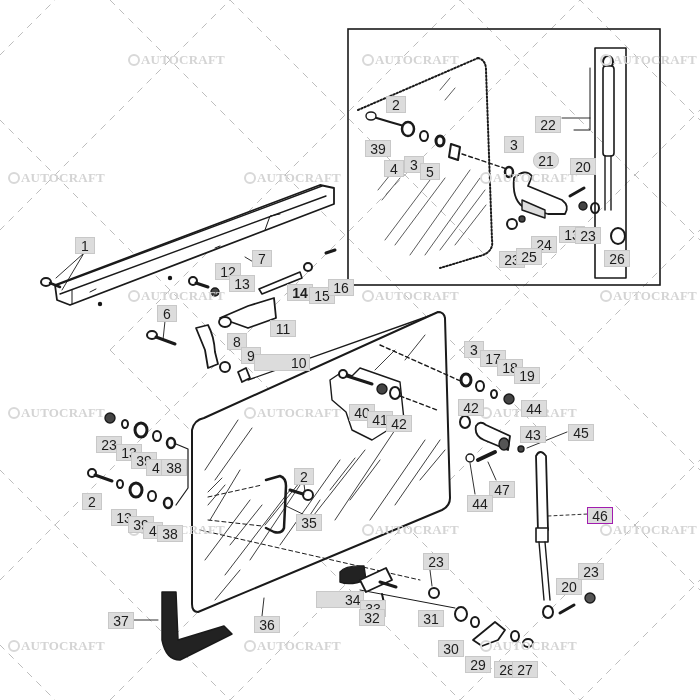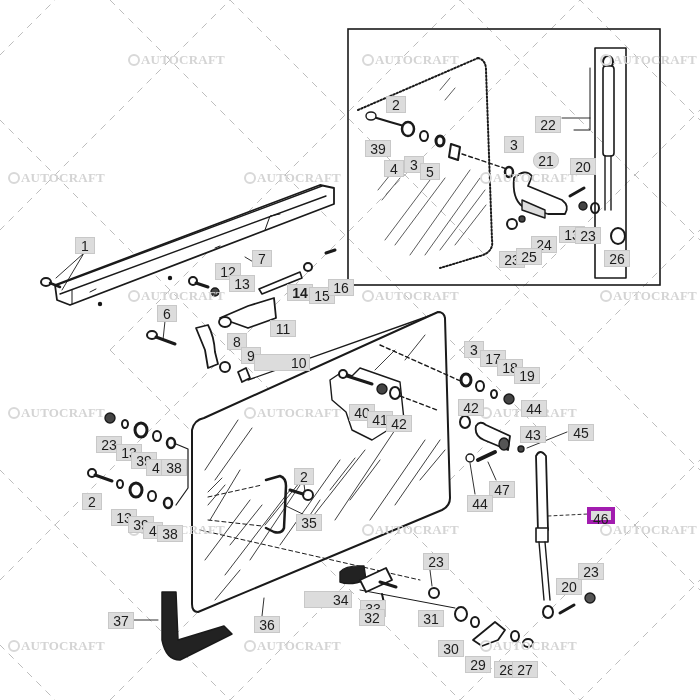--- a/index.html
+++ b/index.html
@@ -1,21 +1,21 @@
 <!DOCTYPE html>
 <html><head>
 <meta charset="utf-8">
 <style>
   html,body{margin:0;padding:0;background:#ffffff;}
   #stage{position:relative;width:700px;height:700px;overflow:hidden;background:#ffffff;font-family:"Liberation Sans",sans-serif;}
   #art{position:absolute;left:0;top:0;width:700px;height:700px;}
   .wm{position:absolute;font-family:"Liberation Serif",serif;font-weight:bold;font-size:13px;color:#d4d4d4;letter-spacing:0.2px;white-space:nowrap;display:flex;align-items:center;}
   .wm .ring{display:inline-block;width:12px;height:12px;border:2px solid #d8d8d8;border-radius:50%;margin-right:1px;box-sizing:border-box;}
   .lbl{position:absolute;height:17px;min-width:20px;padding:0 2px;box-sizing:border-box;background:#dcdcdc;border:1px solid #c8c8c8;color:#1e1e1e;font-size:14px;line-height:16px;text-align:center;cursor:pointer;}
-  .lbl.sel{border:4px solid #a21caf;}
+  .lbl.sel{border:1px solid #a21caf;}
   .lbl.w{min-width:26px;}
 </style>
 </head>
 <body>
 
 <div id="stage">
 
   <svg id="art" viewBox="0 0 700 700" xmlns="http://www.w3.org/2000/svg">
 
     <g stroke="#bdbdbd" stroke-width="1" stroke-dasharray="7,6" fill="none">
@@ -299,21 +299,21 @@
       <div class="lbl" style="left: 82px; top: 493px;">2</div>
       <div class="lbl w" style="left: 111px; top: 509px;">13</div>
       <div class="lbl w" style="left: 128px; top: 516px;">39</div>
       <div class="lbl" style="left: 143px; top: 522px;">4</div>
       <div class="lbl w" style="left: 157px; top: 525px;">38</div>
       <div class="lbl" style="left: 294px; top: 468px;">2</div>
       <div class="lbl w" style="left: 296px; top: 514px;">35</div>
       <div class="lbl w" style="left: 423px; top: 553px;">23</div>
       <div class="lbl w" style="left: 556px; top: 578px;">20</div>
       <div class="lbl w" style="left: 578px; top: 563px;">23</div>
-      <div class="lbl w" style="left: 304px; top: 591px; padding-left: 28px;">34</div>
+      <div class="lbl w" style="left: 316px; top: 591px; padding-left: 28px;">34</div>
       <div class="lbl w" style="left: 336px; top: 600px; margin-left: 24px;">33</div>
       <div class="lbl w" style="left: 359px; top: 609px;">32</div>
       <div class="lbl w" style="left: 108px; top: 612px;">37</div>
       <div class="lbl w" style="left: 254px; top: 616px;">36</div>
       <div class="lbl w" style="left: 418px; top: 610px;">31</div>
       <div class="lbl w" style="left: 438px; top: 640px;">30</div>
       <div class="lbl w" style="left: 465px; top: 656px;">29</div>
       <div class="lbl w" style="left: 494px; top: 661px;">28</div>
       <div class="lbl w" style="left: 512px; top: 661px;">27</div>
     </div>

